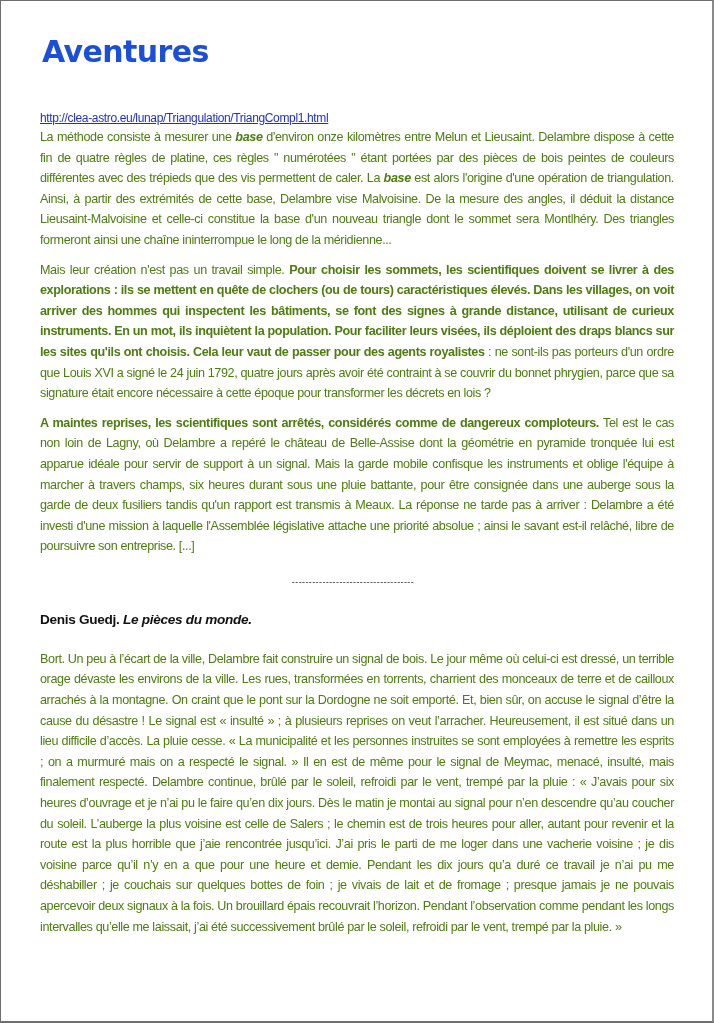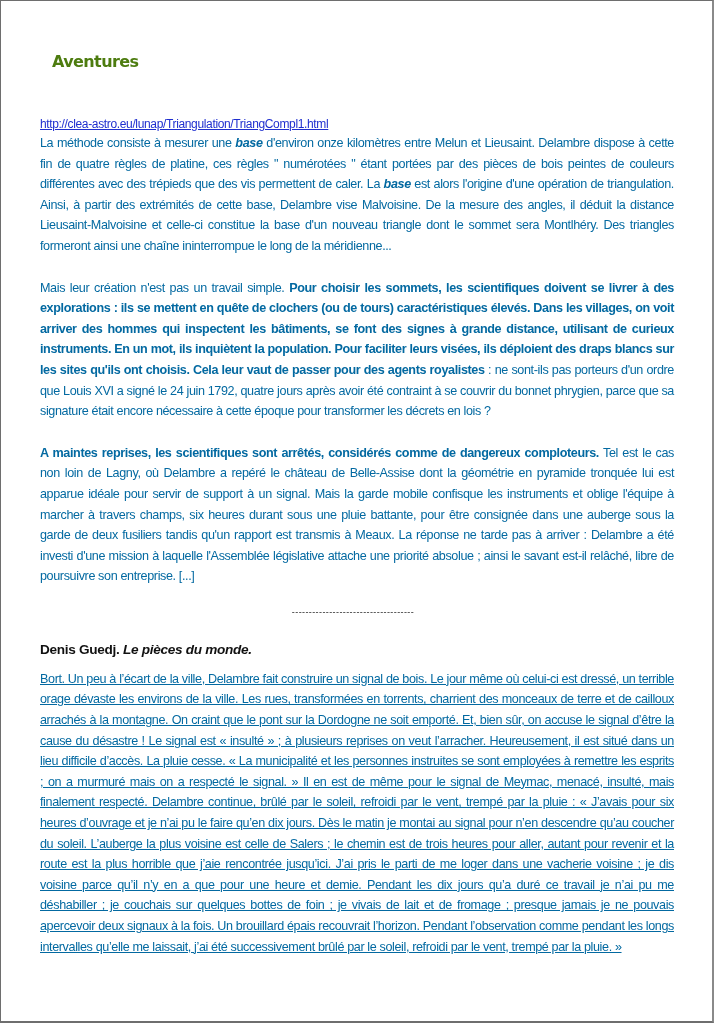--- a/index.html
+++ b/index.html
@@ -21,74 +21,74 @@
       border-right: 2px solid #8a8a8a;
       border-bottom: 2px solid #6e6e6e;
       background: #ffffff;
       font-family: "Liberation Sans", "DejaVu Sans", sans-serif;
       color: #1a1a1a;
     }
     .title {
       position: absolute;
       left: 39px;
       top: 32px;
-      margin: 12px;
+      margin: 2px;
       font-family: "DejaVu Sans", "Liberation Sans", sans-serif;
       font-weight: bold;
-      font-size: 16px;
+      font-size: 30px;
       letter-spacing: -0.6px;
-      color: #4d7c0f;
+      color: #1d4ed8;
       line-height: 34px;
     }
     .content {
       position: absolute;
       left: 39px;
-      top: 115px;
+      top: 109px;
       width: 634px;
     }
     .link {
       display: block;
       font-size: 12px;
       line-height: 17px;
       color: #1f2fcf;
       text-decoration: underline;
       letter-spacing: -0.35px;
       white-space: nowrap;
     }
     p.para {
       margin: 0;
       font-size: 12.6px;
       line-height: 20.6px;
       text-align: justify;
       letter-spacing: -0.38px;
       word-spacing: 0px;
-      color: #0369a1;
+      color: #4d7c0f;
     }
-    p.gap { margin-top: 21px; }
+    p.gap { margin-top: 9px; }
     .b { font-weight: bold; }
     .bi { font-weight: bold; font-style: italic; }
     .separator {
       margin-top: 18px;
       text-align: center;
       font-size: 9px;
       line-height: 14px;
       letter-spacing: 0.4px;
       color: #1b1b1b;
       padding-right: 8px;
     }
     .author-line {
       margin-top: 21px;
       font-size: 13.6px;
       line-height: 20px;
       letter-spacing: -0.3px;
       color: #111111;
     }
     .author-line .author { font-weight: bold; text-align: right; }
     .author-line .book { font-weight: bold; font-style: italic; }
-    p.quote { margin-top: 9px; text-decoration: underline; }
+    p.quote { margin-top: 19px; }
   </style>
 </head>
 <body>
 
 <div class="page">
   <h1 class="title">Aventures</h1>
 
   <div class="content">
     <a class="link">http://clea-astro.eu/lunap/Triangulation/TriangCompl1.html</a>
 

